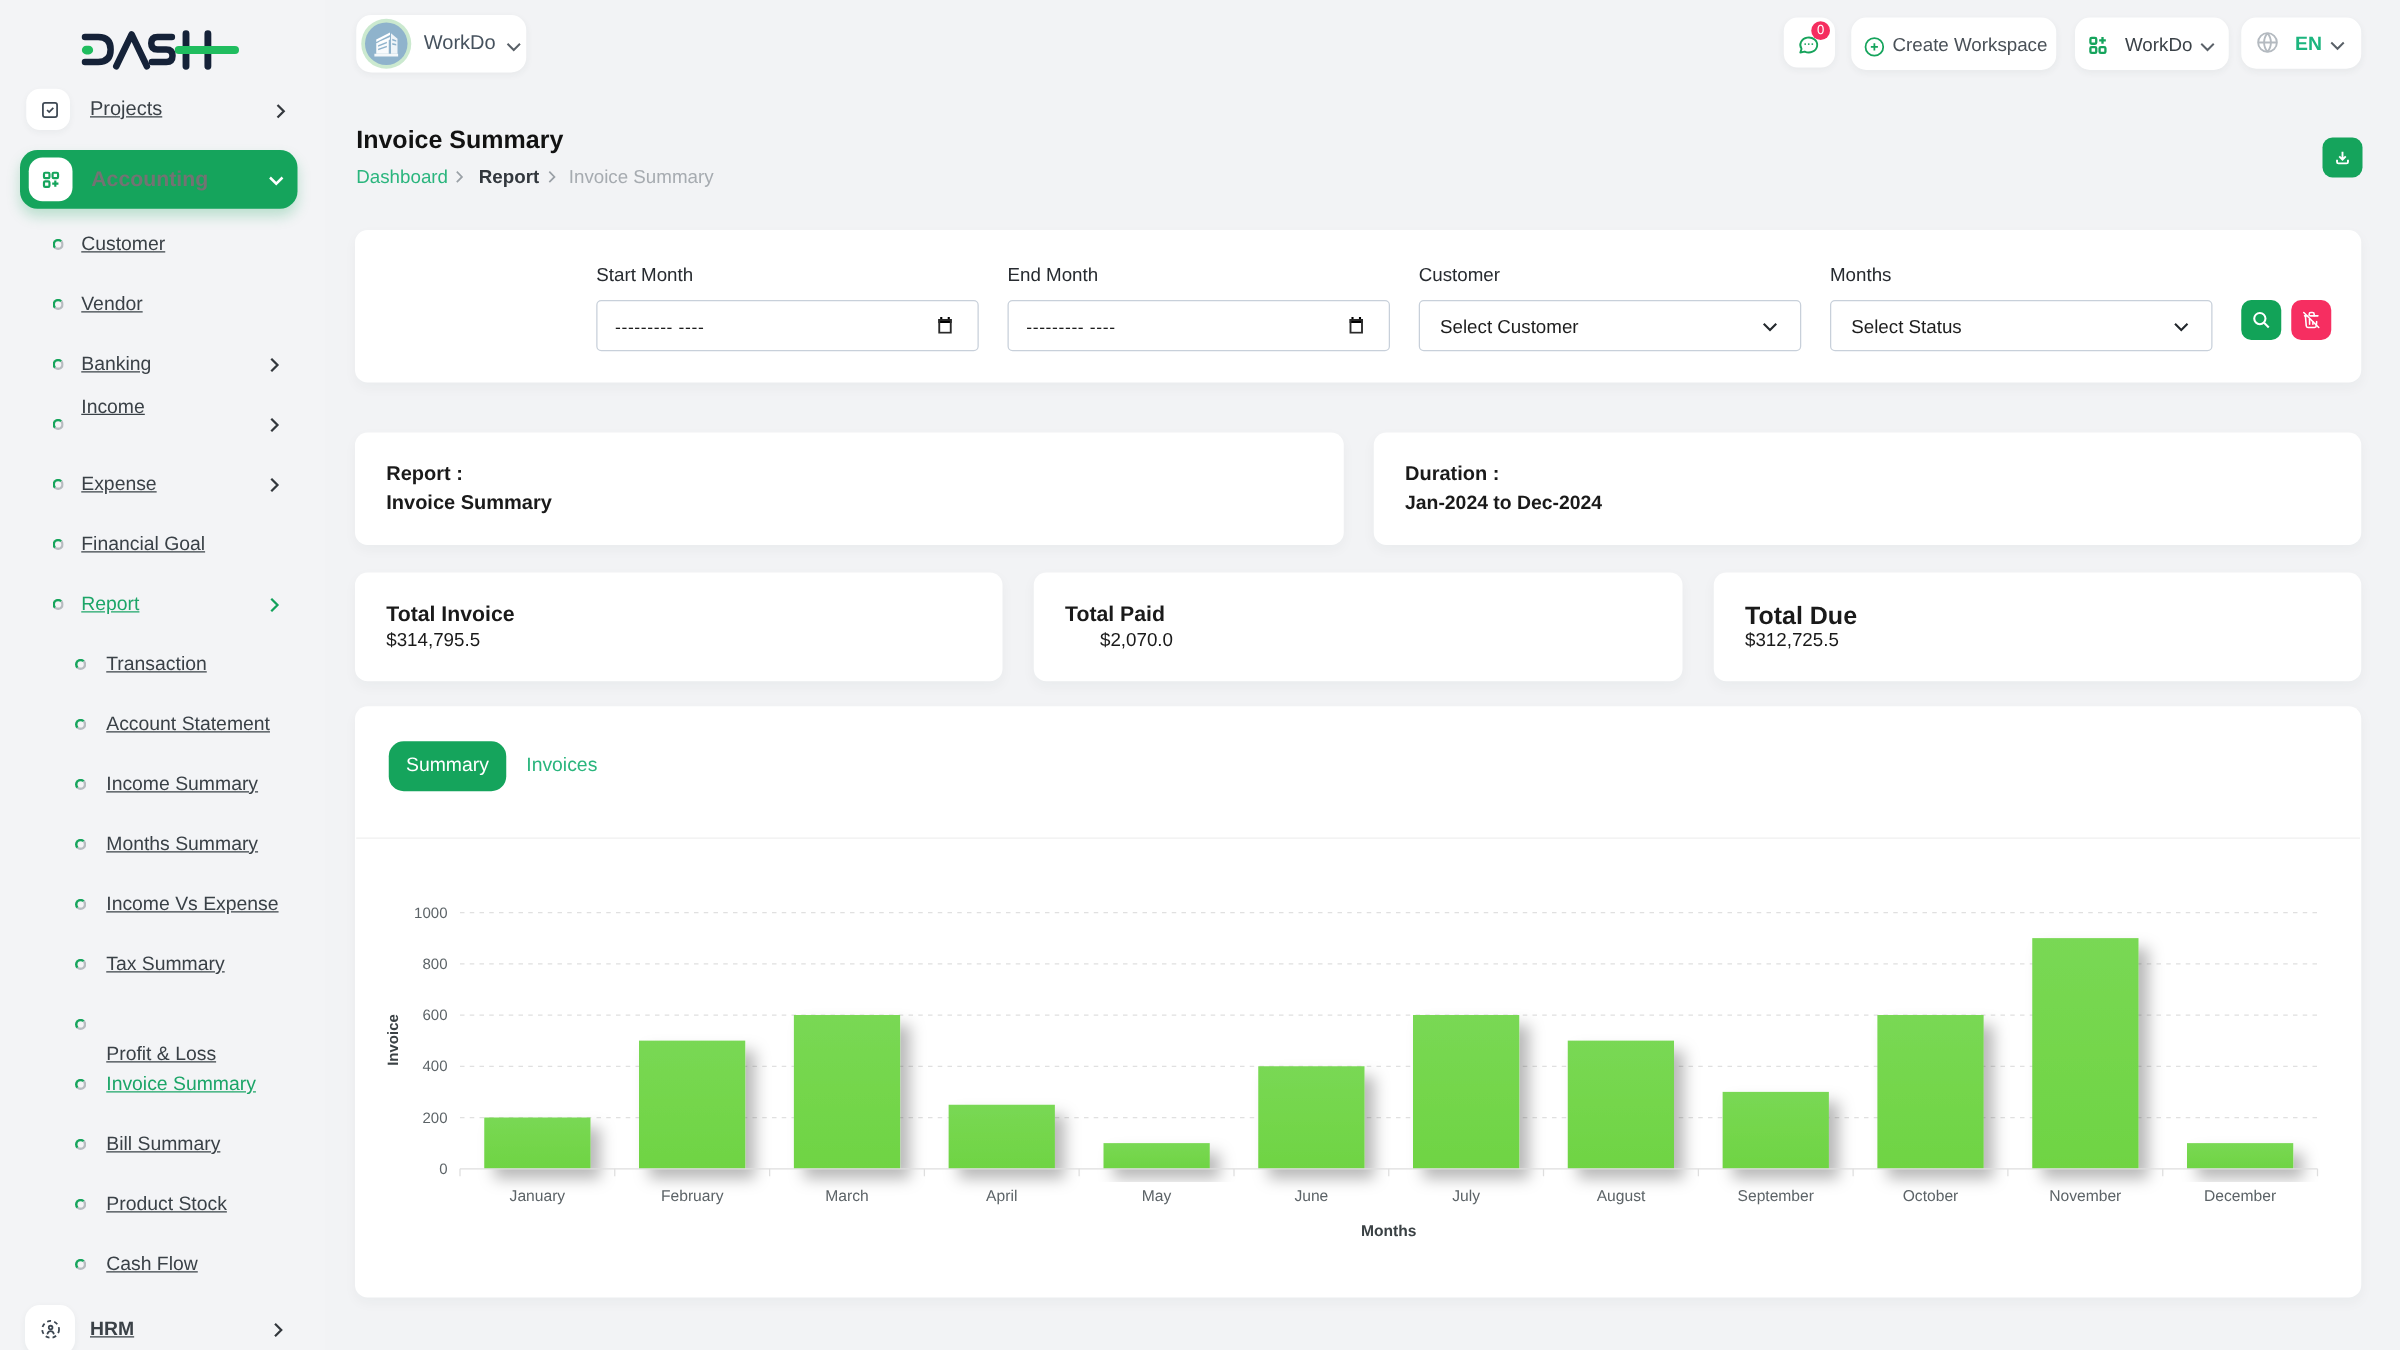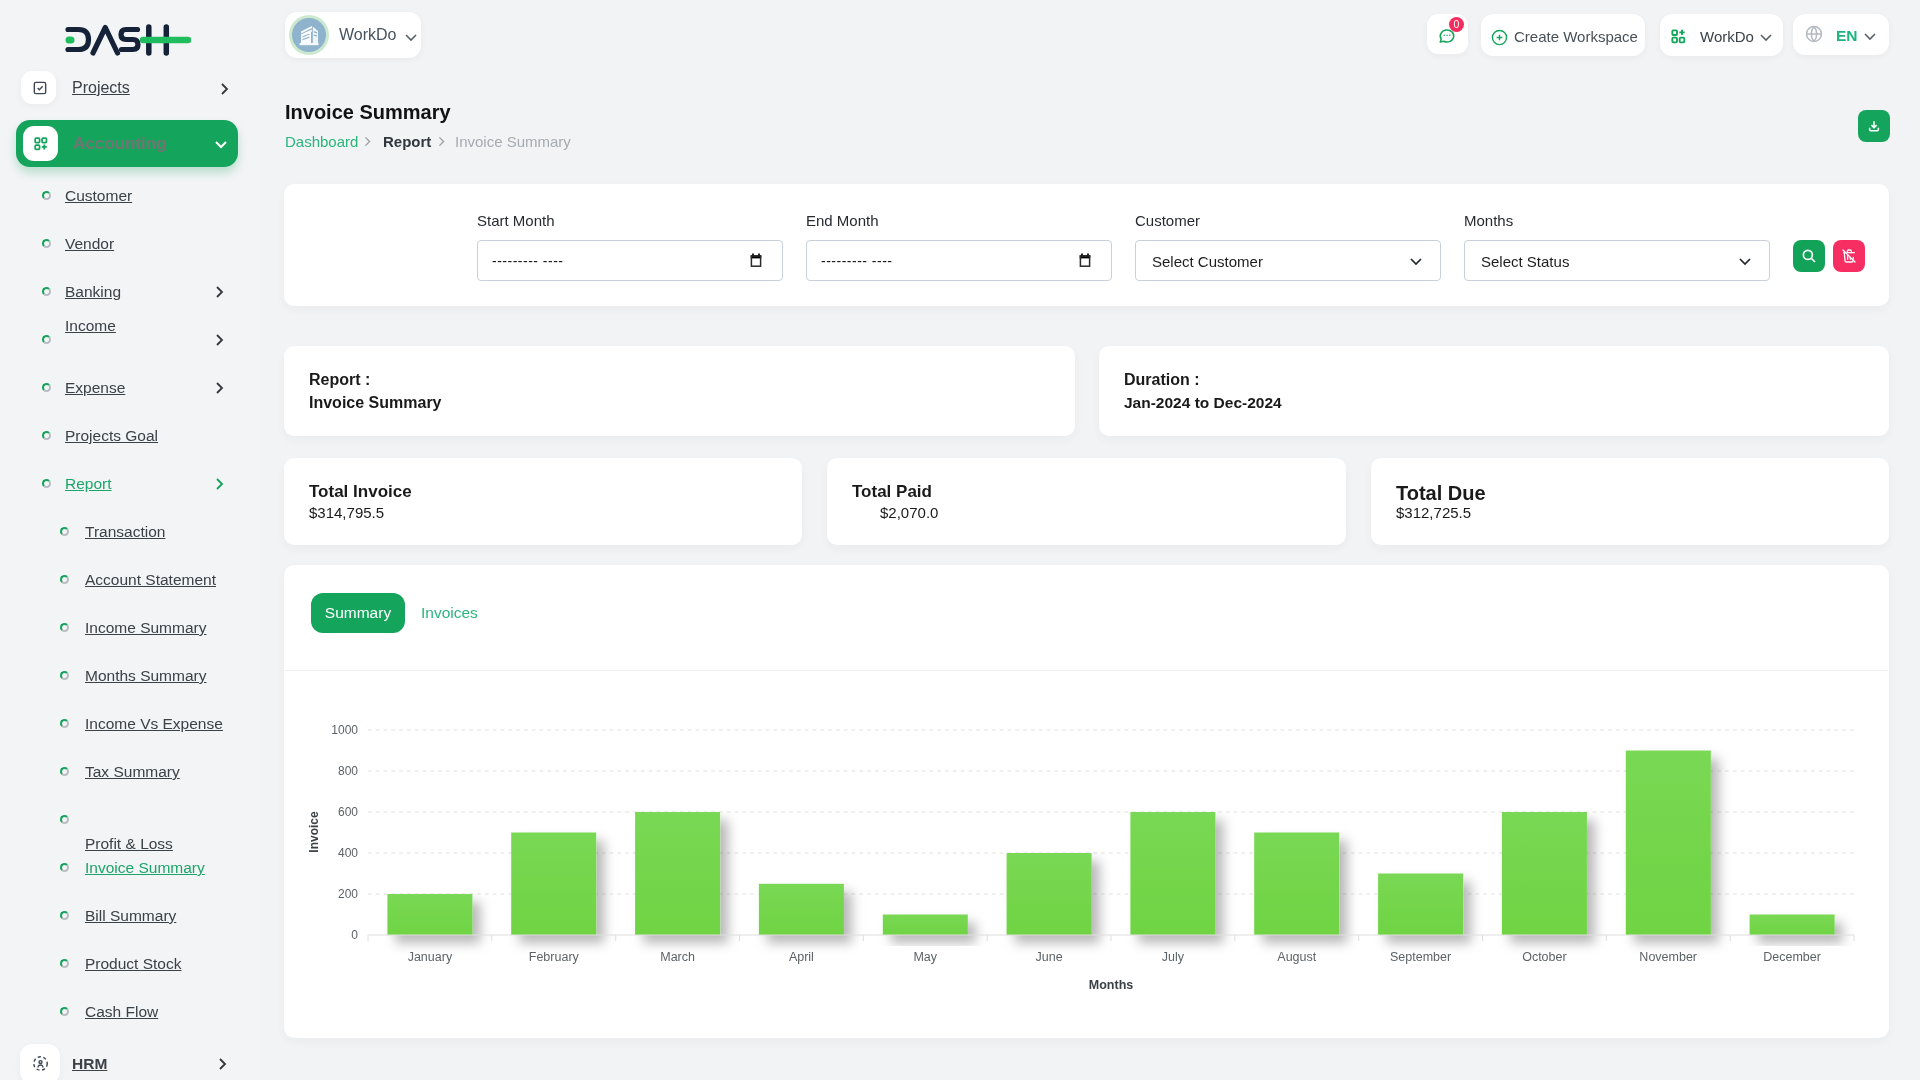--- a/index.html
+++ b/index.html
@@ -88,21 +88,21 @@
     </svg>
   <div class="donut" style="left:42px;top:383px;"></div>
   <div class="sideitem" style="top:376px;">
       <span class="txt" style="left:65px;">Expense</span>
     </div>
   <svg class="chev" style="left:211px;top:380px" viewBox="0 0 16 16" fill="none" stroke="#33383d" stroke-width="1.8">
       <path d="M6 3l5 5-5 5"></path>
     </svg>
   <div class="donut" style="left:42px;top:431px;"></div>
   <div class="sideitem" style="top:424px;">
-      <span class="txt" style="left:65px;">Projects Goal</span>
+      <span class="txt" style="left:65px;">Financial Goal</span>
     </div>
   <div class="donut" style="left:42px;top:479px;"></div>
   <div class="sideitem greentxt" style="top:472px;">
       <span class="txt" style="left:65px;">Report</span>
     </div>
   <svg class="chev" style="left:211px;top:476px" viewBox="0 0 16 16" fill="none" stroke="#12a15a" stroke-width="1.8">
       <path d="M6 3l5 5-5 5"></path>
     </svg>
   <div class="donut" style="left:60px;top:527px;"></div>
   <div class="sideitem" style="top:520px;">

